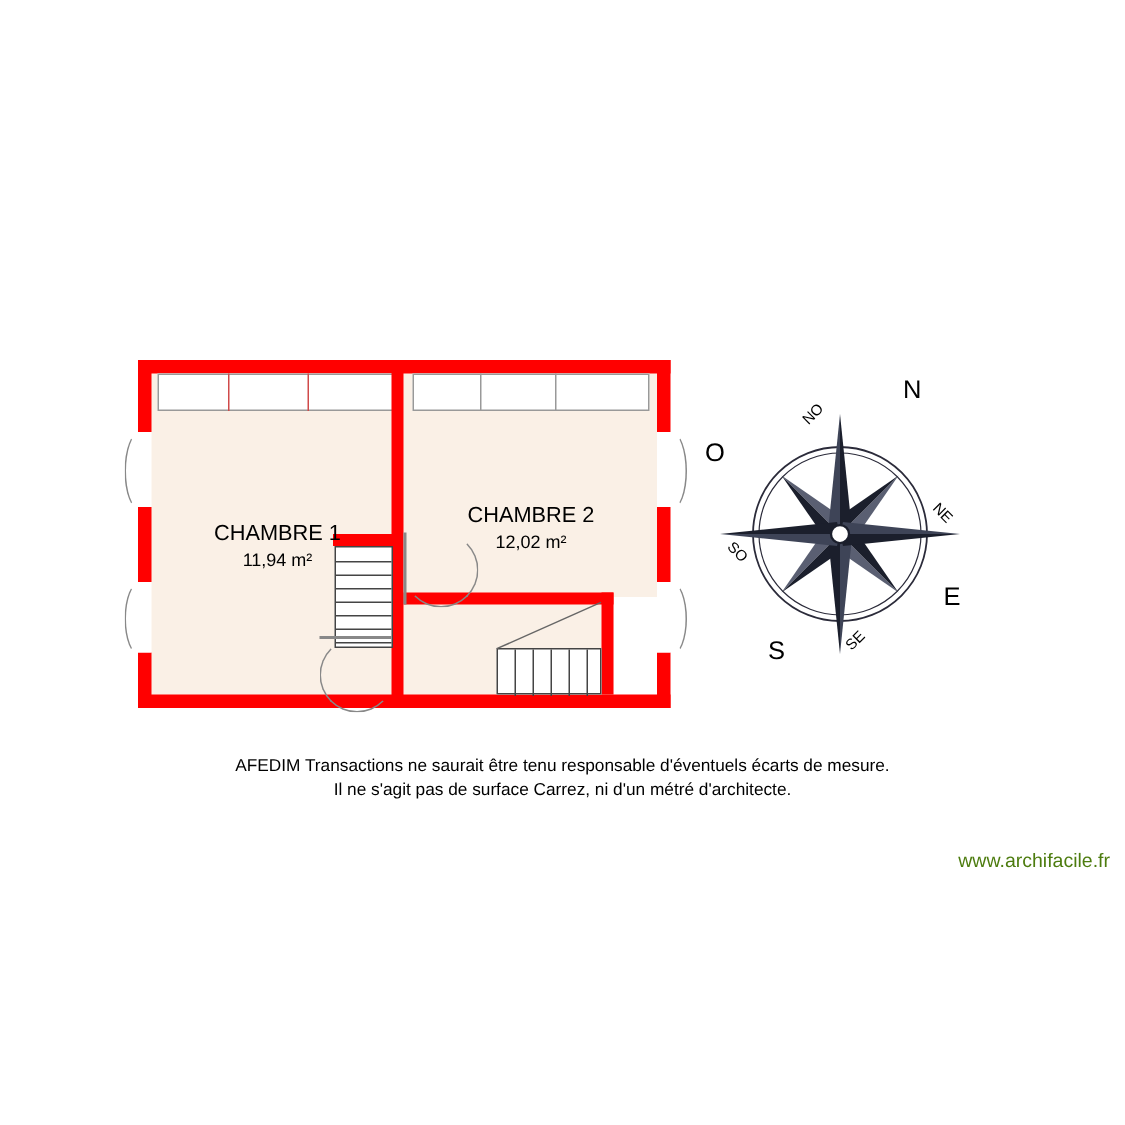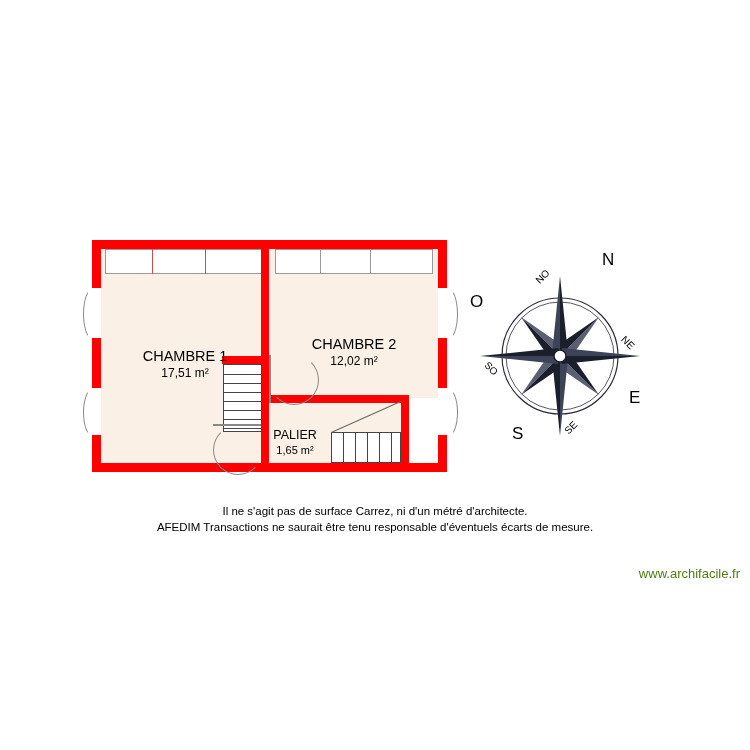--- a/index.html
+++ b/index.html
@@ -202,32 +202,28 @@
     <div class="stair-diag" style="left:239px; top:192px; width:76px; height:1px; background:#666; transform: rotate(-24deg);"></div>
 
     <div class="door-arc" style="left:177px; top:115px; width:48px; height:48px; border-width:1px; border-color:#888; border-top-color:transparent; border-left-color:transparent; border-radius:50%;"></div>
     <div class="door-leaf" style="left:177px; top:115px; width:1.5px; height:48px; background:#888;"></div>
 
     <div class="door-arc" style="left:121px; top:185px; width:48px; height:48px; border-width:1px; border-color:#888; border-top-color:transparent; border-right-color:transparent; border-radius:50%;"></div>
     <div class="door-leaf" style="left:121px; top:184px; width:48px; height:1.5px; background:#888;"></div>
 
     <div class="room-label" style="left:28px; top:108px; width:130px;">
       <span>CHAMBRE 1</span>
-      <span class="area">17,51 m²</span>
+      <span class="area">11,94 m²</span>
     </div>
 
     <div class="room-label" style="left:197px; top:96px; width:130px;">
       <span>CHAMBRE 2</span>
       <span class="area">12,02 m²</span>
     </div>
 
-    <div class="room-label small" style="left:153px; top:188px; width:100px;">
-      <span>PALIER</span>
-      <span class="area">1,65 m²</span>
-    </div>
   </div>
 
   <div class="compass">
     <svg width="196" height="196" viewBox="0 0 196 196" xmlns="http://www.w3.org/2000/svg">
 
       <circle cx="98" cy="98" r="58" fill="none" stroke="#2b2b3a" stroke-width="1.2"></circle>
       <circle cx="98" cy="98" r="54" fill="none" stroke="#2b2b3a" stroke-width="0.8"></circle>
 
       <g>
         <polygon points="98,98 137,59 110,98" fill="#5a5f72"></polygon>
@@ -263,19 +259,19 @@
     <div style="position:absolute; left:50px; top:166px; font-size:17px;">S</div>
     <div style="position:absolute; left:8px; top:34px; font-size:17px;">O</div>
 
     <div style="position:absolute; left:159px; top:79px; font-size:10px; transform:rotate(45deg);">NE</div>
     <div style="position:absolute; left:102px; top:164px; font-size:10px; transform:rotate(-45deg);">SE</div>
     <div style="position:absolute; left:22px; top:105px; font-size:10px; transform:rotate(45deg);">SO</div>
     <div style="position:absolute; left:73px; top:13px; font-size:10px; transform:rotate(-45deg);">NO</div>
   </div>
 
   <div class="disclaimer">
+    <div>AFEDIM Transactions ne saurait être tenu responsable d'éventuels écarts de mesure.</div>
     <div>Il ne s'agit pas de surface Carrez, ni d'un métré d'architecte.</div>
-    <div>AFEDIM Transactions ne saurait être tenu responsable d'éventuels écarts de mesure.</div>
   </div>
 
   <div class="website">www.archifacile.fr</div>
 
 </div>
 
 </body></html>

